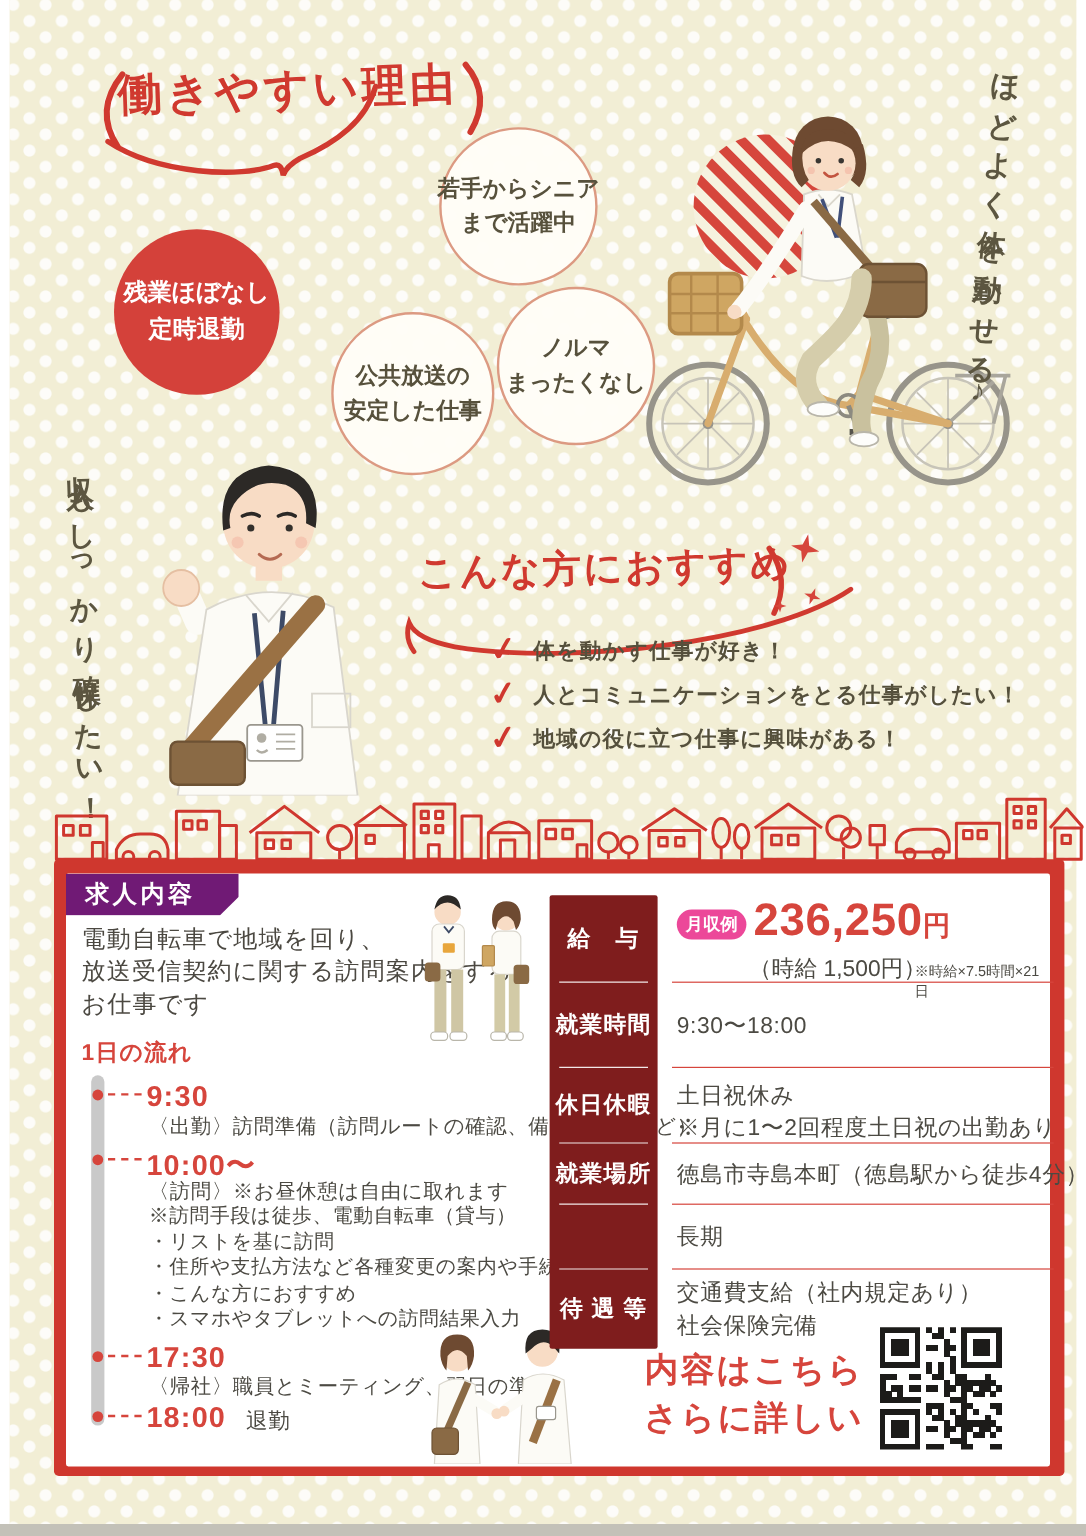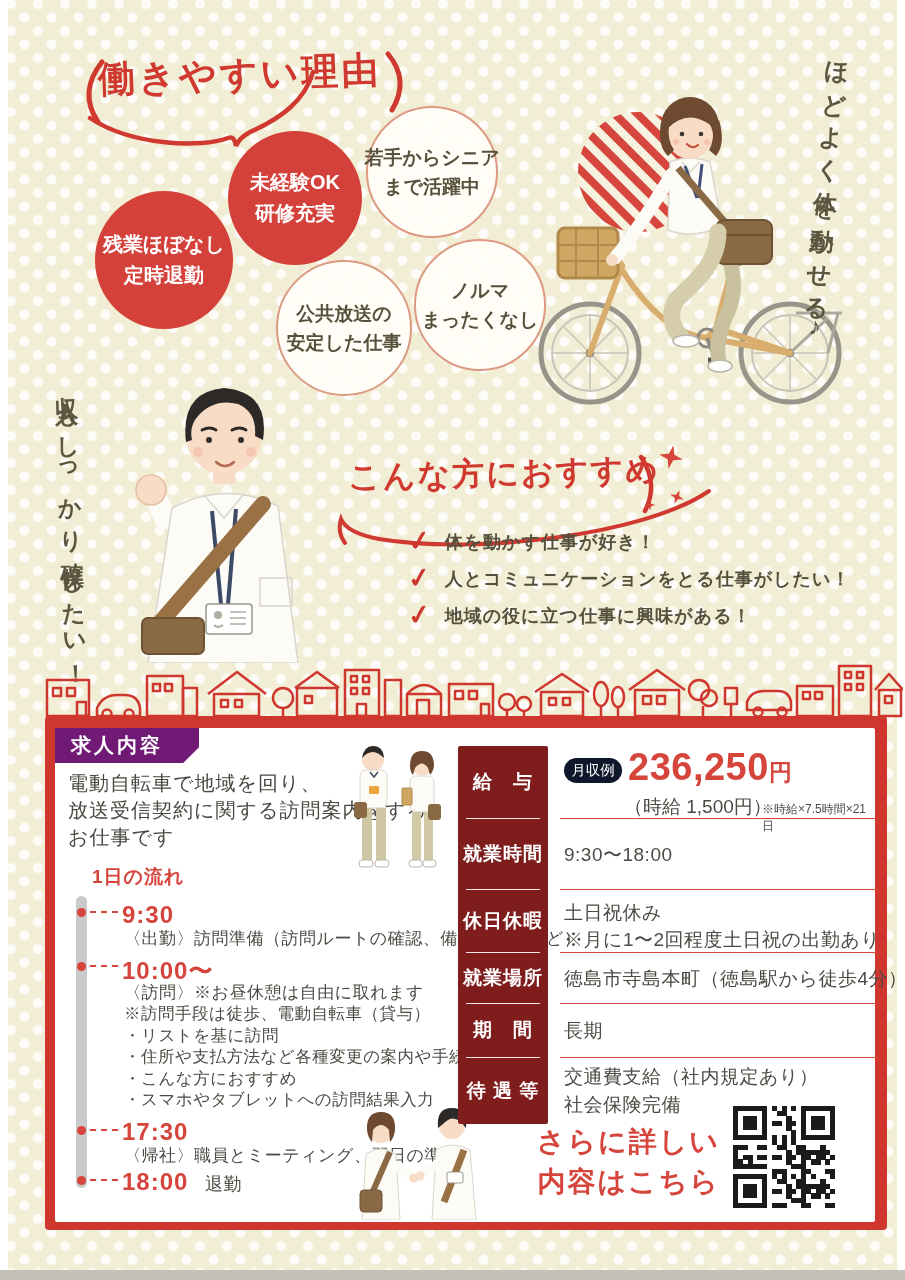--- a/index.html
+++ b/index.html
@@ -38,40 +38,40 @@
   .check-mark{color:#cf372e;font-size:27px;font-weight:bold;transform:rotate(-8deg);line-height:1;}
   .check-text{font-size:18px;font-weight:bold;color:#55503c;letter-spacing:1px;}
   .cr1{top:528px;} .cr2{top:565px;} .cr3{top:602px;}
   
   .red-band{left:45px;top:716px;width:842px;height:514px;background:#cf372e;border-radius:4px;}
   .white-card{left:55px;top:728px;width:820px;height:494px;background:#ffffff;border-radius:2px;}
   .sec-label{left:55px;top:728px;width:128px;height:35px;background:#701a75;color:#fff;font-size:20px;
              font-weight:bold;display:flex;align-items:center;padding-left:16px;letter-spacing:3px;
              clip-path:polygon(0 0,100% 0,100% 55%,89% 100%,0 100%);}
   .desc{left:68px;top:770px;font-size:20px;line-height:27px;color:#4b4841;letter-spacing:1px;font-weight:500;}
-  .flow-title{left:68px;top:864px;font-size:19px;font-weight:bold;color:#d6453c;letter-spacing:1px;margin-left:24px;}
+  .flow-title{left:68px;top:864px;font-size:19px;font-weight:bold;color:#d6453c;letter-spacing:1px;}
   
   .tl-bar{left:76px;top:896px;width:11px;height:292px;background:#c9c9c9;border-radius:6px;}
   .tl-dot{position:absolute;left:77px;width:9px;height:9px;border-radius:50%;background:#d6453c;}
   .tl-dash{position:absolute;left:90px;width:28px;height:0;border-top:2px dashed #d6453c;}
   .time{position:absolute;left:122px;font-size:24px;font-weight:bold;color:#d6453c;letter-spacing:1px;}
   .detail{position:absolute;left:124px;font-size:17px;color:#4c4a43;letter-spacing:.5px;white-space:nowrap;}
   .notes{position:absolute;left:124px;top:1003px;font-size:16.5px;color:#4c4a43;line-height:21.5px;letter-spacing:.5px;}
   .inline-detail{left:205px !important;top:1172px !important;font-size:18px !important;}
   
   .jobtable{left:458px;top:746px;width:420px;height:378px;}
   .tlabels{position:absolute;left:0;top:0;width:90px;height:378px;background:#7f1d1d;border-radius:2px;}
   .tlabel{position:absolute;left:0;width:90px;color:#fff;font-size:19px;font-weight:bold;text-align:center;
           display:flex;align-items:center;justify-content:center;letter-spacing:1px;white-space:pre;}
   .wsep{position:absolute;left:8px;width:74px;height:0;border-top:1.5px solid rgba(255,255,255,.9);}
   .tcontent{position:absolute;left:102px;top:0;width:318px;height:378px;}
   .tsep{position:absolute;left:0;width:318px;height:0;border-top:1.5px solid #d6453c;}
   .tval{position:absolute;left:4px;font-size:19px;color:#4c4a43;letter-spacing:.5px;white-space:nowrap;}
-  .badge{position:absolute;left:4px;top:12px;width:58px;height:25px;background:#0f172a;color:#fff;
-         border-radius:13px;font-size:14.5px;font-weight:normal;display:flex;align-items:center;justify-content:center;}
+  .badge{position:absolute;left:4px;top:12px;width:58px;height:25px;background:#ec4899;color:#fff;
+         border-radius:13px;font-size:14.5px;font-weight:bold;display:flex;align-items:center;justify-content:center;}
   .amount{position:absolute;left:68px;top:0px;font-size:38px;font-weight:800;color:#d6453c;letter-spacing:.5px;}
   .amount .yen{font-size:23px;}
   .salary-sub{position:absolute;left:64px;top:48px;font-size:19px;color:#4c4a43;}
   .salary-note{position:absolute;left:202px;top:55px;font-size:12px;color:#4c4a43;}
   
   .qr{left:733px;top:1106px;width:102px;height:102px;}
   .qr-cap{left:468px;top:1122px;width:252px;text-align:right;font-size:28px;font-weight:800;color:#d6453c;
           line-height:1.42;letter-spacing:2px;white-space:nowrap;}
 </style>
 </head>
@@ -155,24 +155,20 @@
     <circle cx="162" cy="64" r="2.3" fill="#3a3632"></circle>
       <circle cx="181" cy="64" r="2.3" fill="#3a3632"></circle>
     <circle cx="156" cy="72" r="3" fill="#f3b9a5" opacity=".7"></circle>
       <circle cx="187" cy="72" r="3" fill="#f3b9a5" opacity=".7"></circle>
     <path d="M167,74 q5,6 11,1" stroke="#c2543f" stroke-width="2.2" fill="none" stroke-linecap="round"></path>
   </svg>
 
   <div class="bubble filled b1">
     <span>残業ほぼなし</span>
     <span>定時退勤</span>
-  </div>
-  <div class="bubble filled b2">
-    <span>未経験OK</span>
-    <span>研修充実</span>
   </div>
   <div class="bubble outline b3">
     <span>若手からシニア</span>
     <span>まで活躍中</span>
   </div>
   <div class="bubble outline b4">
     <span>公共放送の</span>
     <span>安定した仕事</span>
   </div>
   <div class="bubble outline b5">
@@ -389,21 +385,20 @@
   <div class="abs jobtable">
     <div class="tlabels">
       <div class="tlabel" style="top:0;height:72px;">給　与</div>
       <div class="wsep" style="top:72px;"></div>
       <div class="tlabel" style="top:72px;height:71px;">就業時間</div>
       <div class="wsep" style="top:143px;"></div>
       <div class="tlabel" style="top:143px;height:63px;">休日休暇</div>
       <div class="wsep" style="top:206px;"></div>
       <div class="tlabel" style="top:206px;height:51px;">就業場所</div>
       <div class="wsep" style="top:257px;"></div>
-      <div class="tlabel" style="top:257px;height:54px;">期　間</div>
       <div class="wsep" style="top:311px;"></div>
       <div class="tlabel" style="top:311px;height:67px;">待 遇 等</div>
     </div>
     <div class="tcontent">
       <div class="badge">月収例</div>
       <div class="amount"><span>236,250</span><span class="yen">円</span></div>
       <div class="salary-sub">（時給 1,500円）</div>
       <div class="salary-note">※時給×7.5時間×21日</div>
       <div class="tsep" style="top:72px;"></div>
       <div class="tval" style="top:84px;margin-top:12px;">9:30〜18:00</div>
@@ -414,22 +409,22 @@
       <div class="tval" style="top:220px;">徳島市寺島本町（徳島駅から徒歩4分）</div>
       <div class="tsep" style="top:257px;"></div>
       <div class="tval" style="top:272px;">長期</div>
       <div class="tsep" style="top:311px;"></div>
       <div class="tval" style="top:318px;">交通費支給（社内規定あり）</div>
       <div class="tval" style="top:346px;">社会保険完備</div>
     </div>
   </div>
 
   <div class="abs qr-cap">
+    <div>内容はこちら</div>
     <div>さらに詳しい</div>
-    <div>内容はこちら</div>
   </div>
   <svg class="abs qr" width="102" height="102" viewBox="0 0 21 21" shape-rendering="crispEdges">
     <rect width="21" height="21" fill="#ffffff"></rect>
     <g id="qr-modules">
         <rect x="0" y="8" width="1.05" height="1.05" fill="#1c1b19"></rect>
         <rect x="0" y="9" width="1.05" height="1.05" fill="#1c1b19"></rect>
         <rect x="0" y="10" width="1.05" height="1.05" fill="#1c1b19"></rect>
         <rect x="0" y="11" width="1.05" height="1.05" fill="#1c1b19"></rect>
         <rect x="0" y="12" width="1.05" height="1.05" fill="#1c1b19"></rect>
         <rect x="1" y="8" width="1.05" height="1.05" fill="#1c1b19"></rect>

